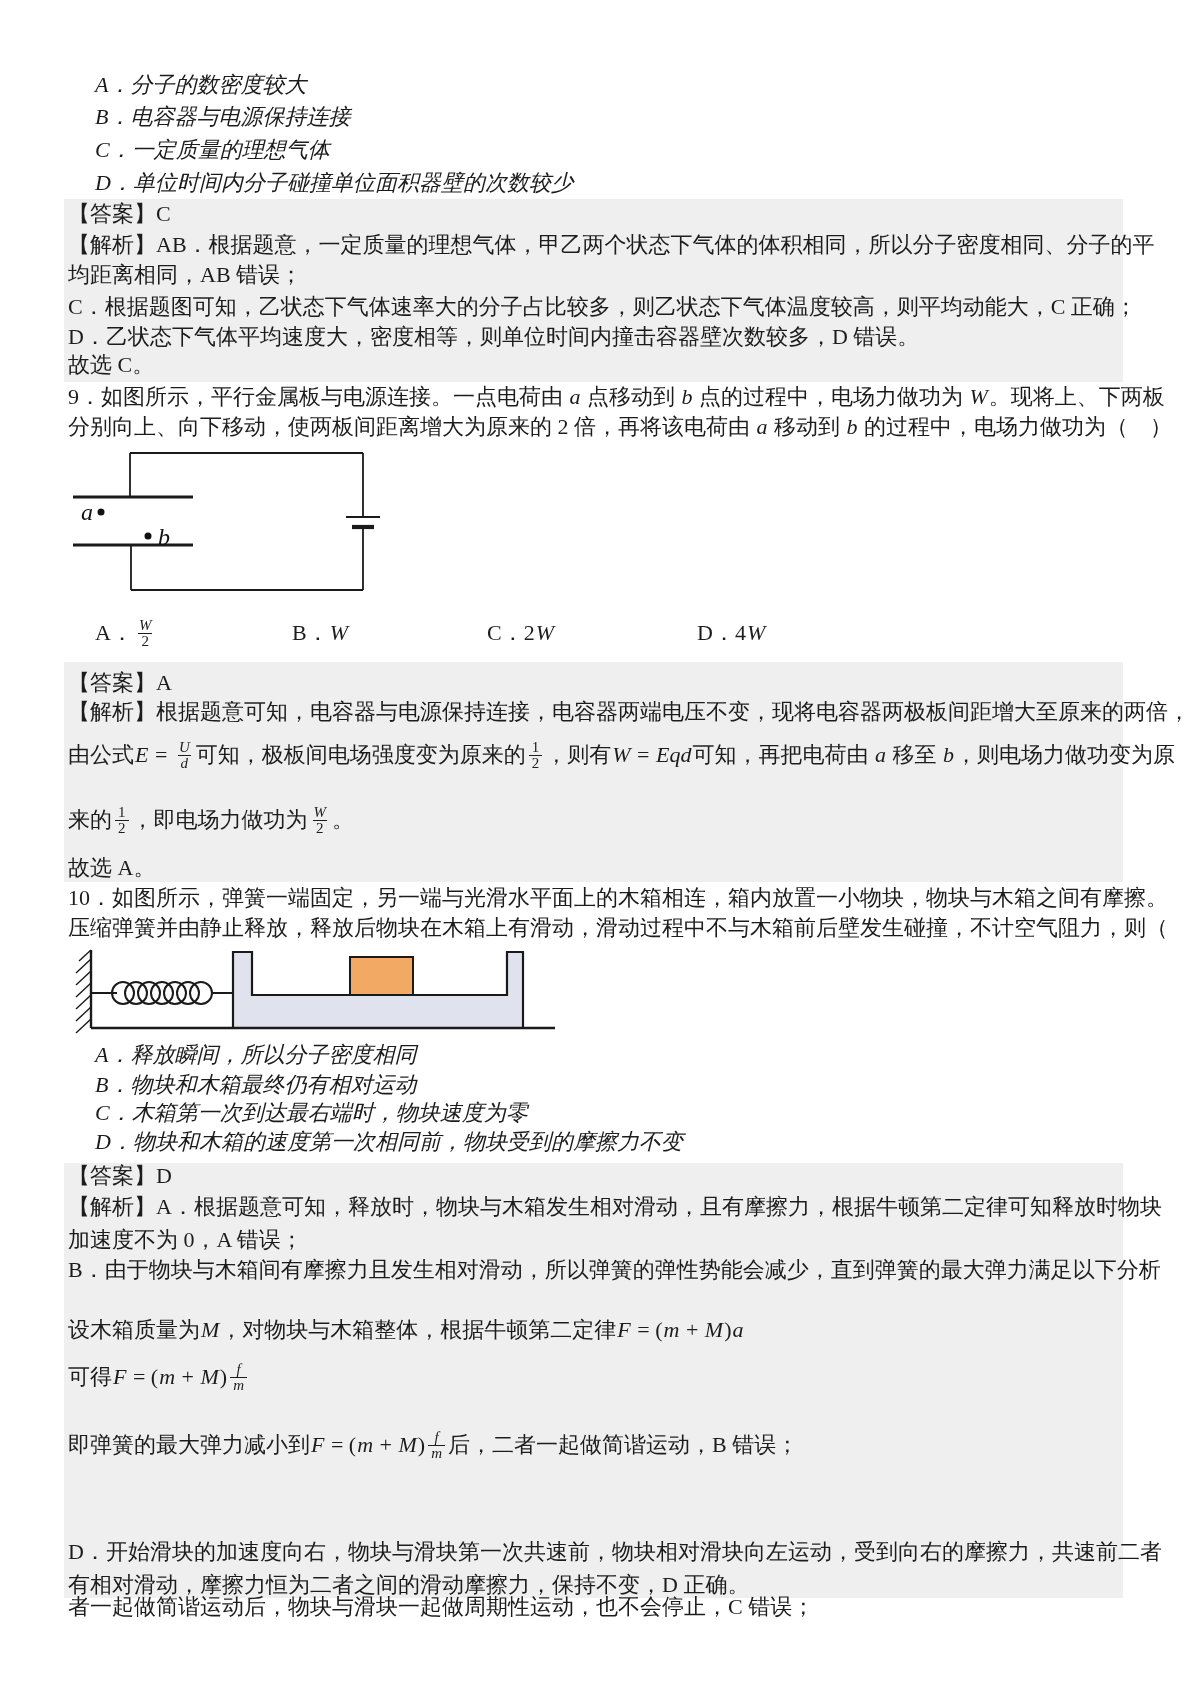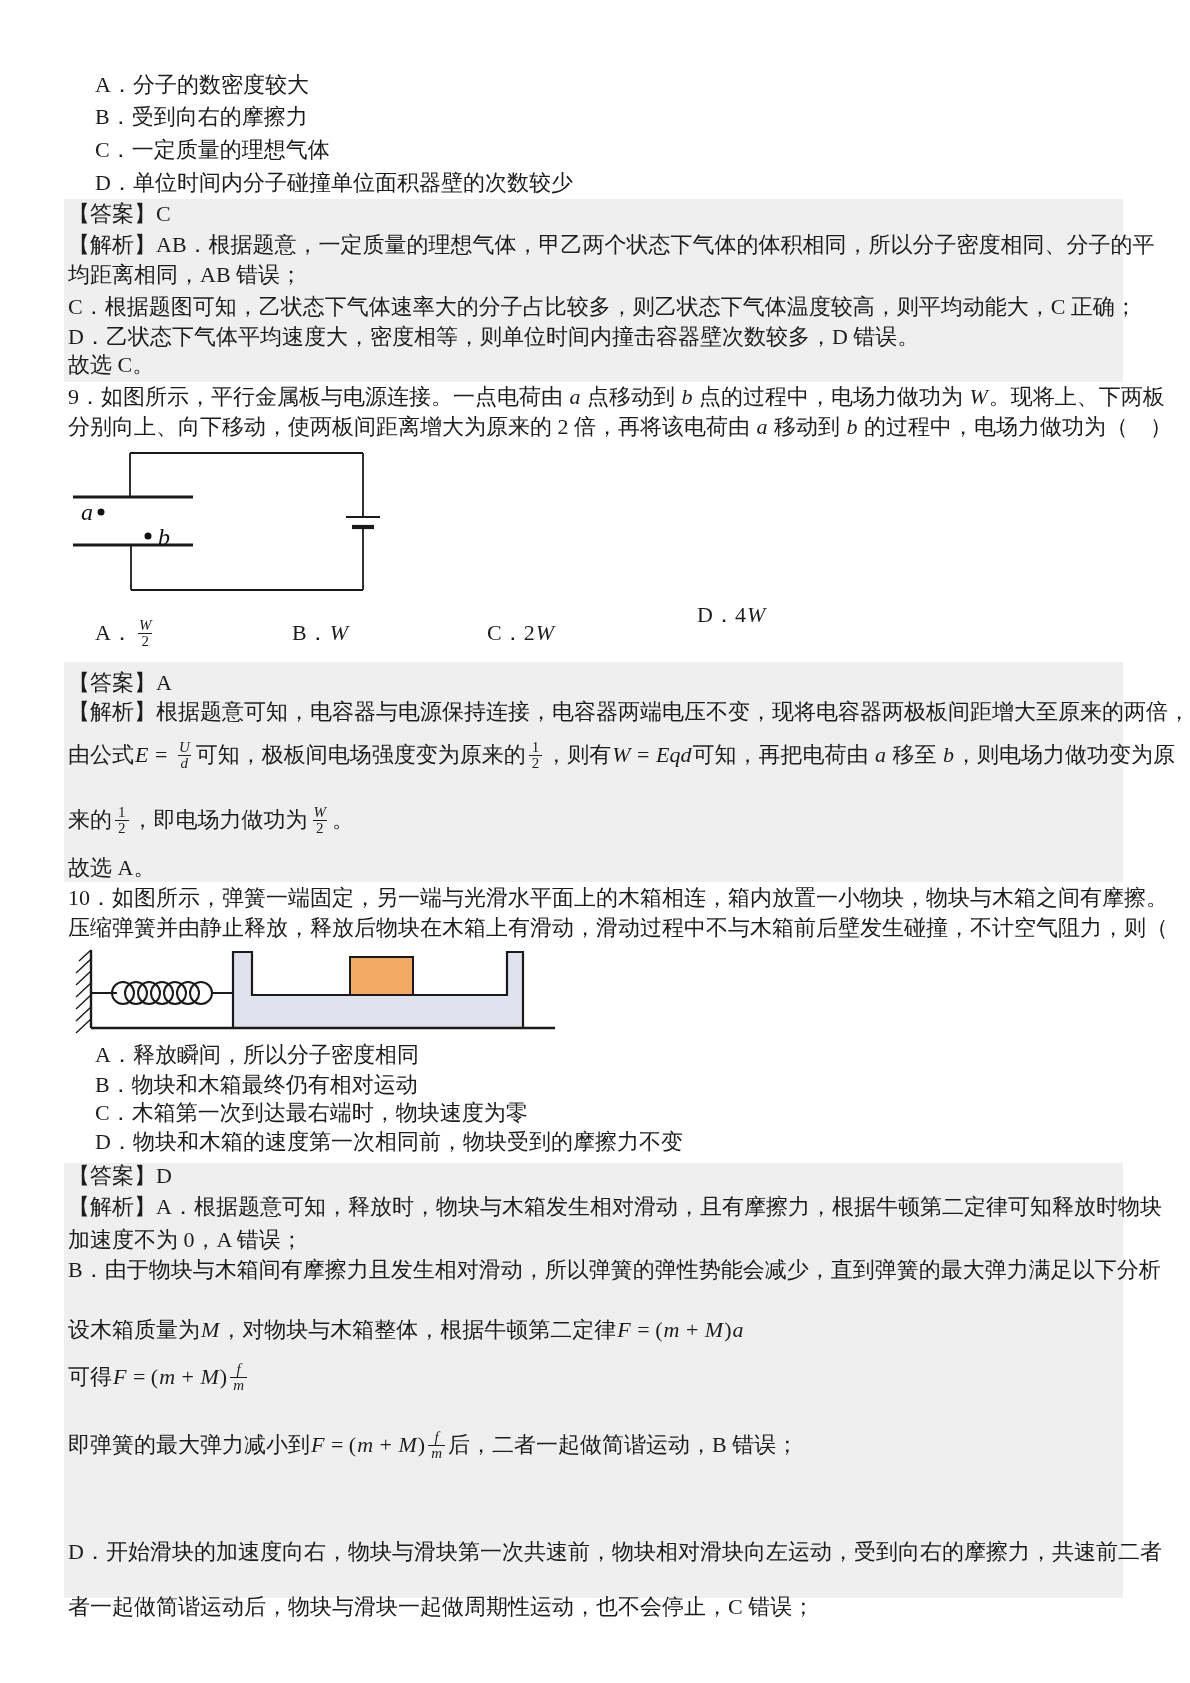--- a/index.html
+++ b/index.html
@@ -10,21 +10,21 @@
     color:#1c1c1c;
     position:relative;
     overflow:hidden;
   }
   .page{position:absolute;inset:0;}
   .ln{
     position:absolute;left:68px;
     height:30px;line-height:30px;
     font-size:22px;white-space:nowrap;
   }
-  .opt{left:95px;}
+  .opt{left:95px;font-style:italic;}
   .ansblock{
     position:absolute;left:64px;width:1059px;
     background:#efefef;
   }
   .fline{height:46px;line-height:46px;}
   i.v{font-family:"Liberation Serif","DejaVu Serif",serif;font-style:italic;padding:0 1px;}
   .fr{
     display:inline-flex;flex-direction:column;align-items:center;
     vertical-align:middle;line-height:1.05;font-size:15px;
     margin:0 3px;position:relative;top:-1px;
@@ -38,21 +38,21 @@
   svg{position:absolute;overflow:visible;}
   svg line, svg path, svg circle, svg rect{vector-effect:none;}
   svg text{font-family:"Liberation Serif","DejaVu Serif",serif;font-style:italic;font-size:24px;fill:#111;}
 </style>
 </head>
 <body>
 
 <div class="page">
 
   <div class="ln opt" style="top:70px">A．分子的数密度较大</div>
-  <div class="ln opt" style="top:102px">B．受到向右的摩擦力</div>
+  <div class="ln opt" style="top:102px">B．电容器与电源保持连接</div>
   <div class="ln opt" style="top:135px">C．一定质量的理想气体</div>
   <div class="ln opt" style="top:168px">D．单位时间内分子碰撞单位面积器壁的次数较少</div>
 
   <div class="ansblock" style="top:199px;height:183px"></div>
   <div class="ln" style="top:199px">【答案】C</div>
   <div class="ln" style="top:230px">【解析】AB．根据题意，一定质量的理想气体，甲乙两个状态下气体的体积相同，所以分子密度相同、分子的平</div>
   <div class="ln" style="top:260px">均距离相同，AB 错误；</div>
   <div class="ln" style="top:292px">C．根据题图可知，乙状态下气体速率大的分子占比较多，则乙状态下气体温度较高，则平均动能大，C 正确；</div>
   <div class="ln" style="top:322px">D．乙状态下气体平均速度大，密度相等，则单位时间内撞击容器壁次数较多，D 错误。</div>
   <div class="ln" style="top:350px">故选 C。</div>
@@ -81,21 +81,21 @@
     <text x="88" y="99">b</text>
   </svg>
 
   <div class="q9optrow">
     <span class="q9opt" style="left:95px;top:610px">A．<span class="fr">
           <span class="num"><span style="font-style: italic;">W</span></span>
           <span class="den"><span>2</span></span>
         </span></span>
     <span class="q9opt" style="left:292px;top:610px">B．<i class="v">W</i></span>
     <span class="q9opt" style="left:487px;top:610px">C．2<i class="v">W</i></span>
-    <span class="q9opt" style="left:697px;top:592px">D．4<i class="v">W</i></span>
+    <span class="q9opt" style="left:697px;top:610px">D．4<i class="v">W</i></span>
   </div>
 
   <div class="ansblock" style="top:662px;height:220px"></div>
   <div class="ln" style="top:668px">【答案】A</div>
   <div class="ln" style="top:697px">【解析】根据题意可知，电容器与电源保持连接，电容器两端电压不变，现将电容器两极板间距增大至原来的两倍，</div>
   <div class="ln fline" style="top:732px">由公式<i class="v">E</i> = <span class="fr">
         <span class="num"><span style="font-style: italic;">U</span></span>
         <span class="den"><span style="font-style: italic;">d</span></span>
       </span>可知，极板间电场强度变为原来的<span class="fr">
         <span class="num"><span>1</span></span>
@@ -159,14 +159,15 @@
   <div class="ln fline" style="top:1354px">可得<i class="v">F</i> = (<i class="v">m</i> + <i class="v">M</i>)<span class="fr">
         <span class="num"><span style="font-style: italic;">f</span></span>
         <span class="den"><span style="font-style: italic;">m</span></span>
       </span></div>
   <div class="ln fline" style="top:1422px">即弹簧的最大弹力减小到<i class="v">F</i> = (<i class="v">m</i> + <i class="v">M</i>)<span class="fr">
         <span class="num"><span style="font-style: italic;">f</span></span>
         <span class="den"><span style="font-style: italic;">m</span></span>
       </span>后，二者一起做简谐运动，B 错误；</div>
   <div class="ln" style="top:1592px">者一起做简谐运动后，物块与滑块一起做周期性运动，也不会停止，C 错误；</div>
   <div class="ln" style="top:1537px">D．开始滑块的加速度向右，物块与滑块第一次共速前，物块相对滑块向左运动，受到向右的摩擦力，共速前二者</div>
+  <div class="ln" style="top:1570px">有相对滑动，摩擦力恒为二者之间的滑动摩擦力，保持不变，D 正确。</div>
 
 </div>
 
 </body></html>

